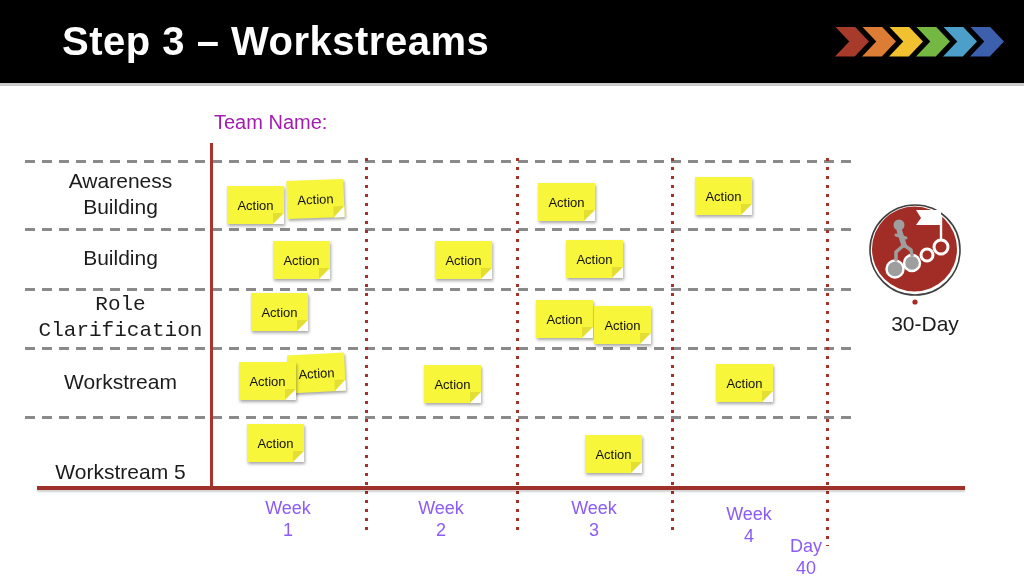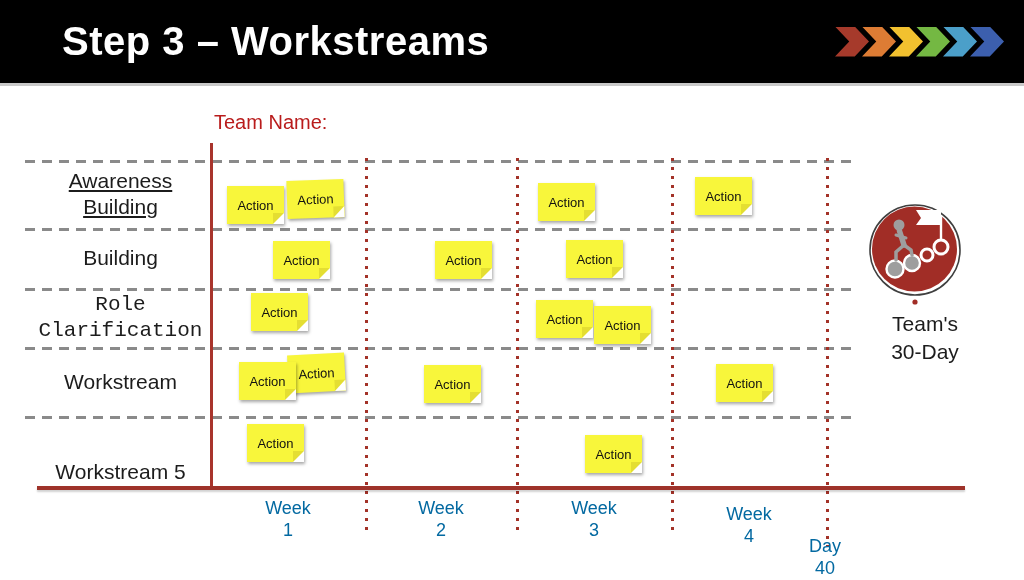--- a/index.html
+++ b/index.html
@@ -39,30 +39,30 @@
     position:absolute; left:210px; top:143px; width:3px; height:345px;
     background:#a8342c;
   }
   .axis-h {
     position:absolute; left:37px; top:486px; width:928px; height:4px;
     background:#9e322a; box-shadow:0 2px 2px rgba(0,0,0,.18);
   }
   
   .team-name {
     position:absolute; left:214px; top:111px;
-    font-size:20px; color:#b91c1c;
+    font-size:20px; color:#a21caf;
   }
   .row-label {
     position:absolute; left:33px; width:175px;
     display:flex; align-items:center; justify-content:center;
     text-align:center; font-size:21px; line-height:26px; color:#1c1c1c;
   }
   .col-label {
     position:absolute; width:80px; text-align:center;
-    font-size:18px; line-height:22px; color:#0369a1;
+    font-size:18px; line-height:22px; color:#8b5cf6;
   }
   .col-label span { display:block; }
   
   .note {
     position:absolute; width:57px; height:38px; background:#f8f63b;
     box-shadow:1px 2px 3px rgba(0,0,0,.35);
     display:flex; align-items:center; justify-content:center;
     font-size:13px; color:#111;
   }
   .note::after {
@@ -103,21 +103,21 @@
 
   <div class="vdotted" style="left:365px; top:158px; height:372px"></div>
   <div class="vdotted" style="left:516px; top:158px; height:372px"></div>
   <div class="vdotted" style="left:671px; top:158px; height:372px"></div>
   <div class="vdotted" style="left:826px; top:158px; height:388px"></div>
 
   <div class="axis-v"></div>
   <div class="axis-h"></div>
 
   <div id="row-labels">
-      <div class="row-label" style="top: 160px; height: 68px; text-decoration: underline;">Awareness Building</div>
+      <div class="row-label" style="top: 160px; height: 68px;">Awareness Building</div>
       <div class="row-label" style="top: 228px; height: 60px;">Building</div>
       <div class="row-label" style="top: 288px; height: 59px; font-family: Liberation Mono, monospace;">Role Clarification</div>
       <div class="row-label" style="top: 347px; height: 69px;">Workstream</div>
       <div class="row-label" style="top: 436px; height: 72px;">Workstream 5</div>
     </div>
   <div id="col-labels">
       <div class="col-label" style="left: 248px; top: 497px;">
         <span>Week</span>
         <span>1</span>
       </div>
@@ -126,21 +126,21 @@
         <span>2</span>
       </div>
       <div class="col-label" style="left: 554px; top: 497px;">
         <span>Week</span>
         <span>3</span>
       </div>
       <div class="col-label" style="left: 709px; top: 503px;">
         <span>Week</span>
         <span>4</span>
       </div>
-      <div class="col-label" style="left: 785px; top: 535px;">
+      <div class="col-label" style="left: 766px; top: 535px;">
         <span>Day</span>
         <span>40</span>
       </div>
     </div>
   <div id="notes">
       <div class="note" style="left: 227px; top: 186px;">
         <span>Action</span>
       </div>
       <div class="note" style="left: 287px; top: 180px; transform: rotate(-2deg);">
         <span>Action</span>
@@ -206,17 +206,16 @@
       <circle cx="33" cy="21" r="5.5" fill="#9e9e9e" stroke="none"></circle>
       <path d="M33.5,27 L38,41" stroke-width="5.5"></path>
       <path d="M30,31 L40,34" stroke-width="3"></path>
       <path d="M38,41 L30,48 L30,56" stroke-width="3.5"></path>
       <path d="M38,41 L45,46 L46,51" stroke-width="3.5"></path>
     </g>
     <circle cx="49" cy="98" r="2.6" fill="#a12d26"></circle>
   </svg>
 
   <div class="goal-text">
-    <div>Team's</div>
     <div>30-Day</div>
   </div>
 
 </div>
 
 </body></html>

